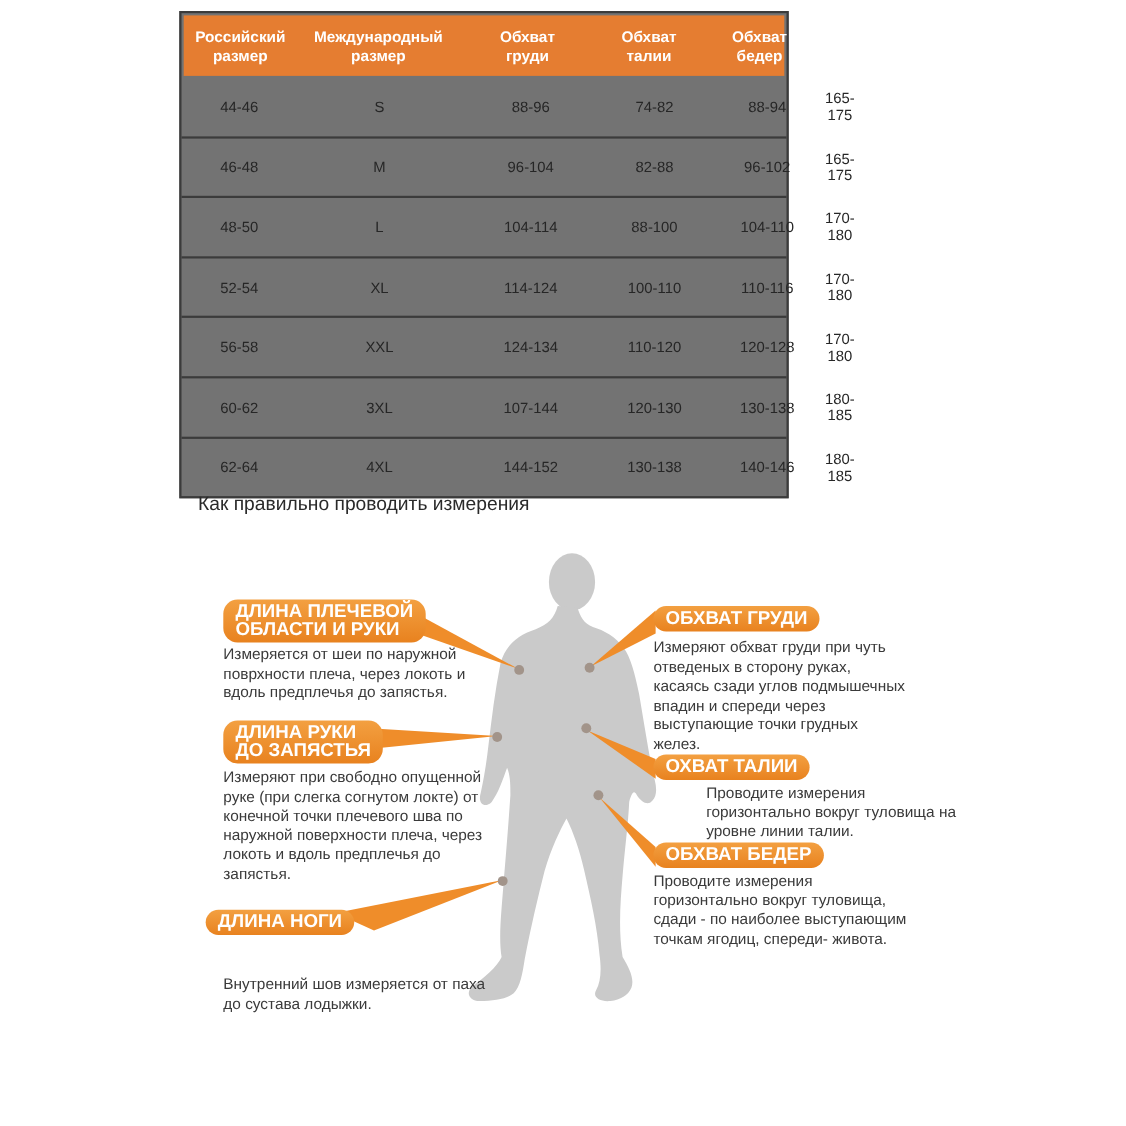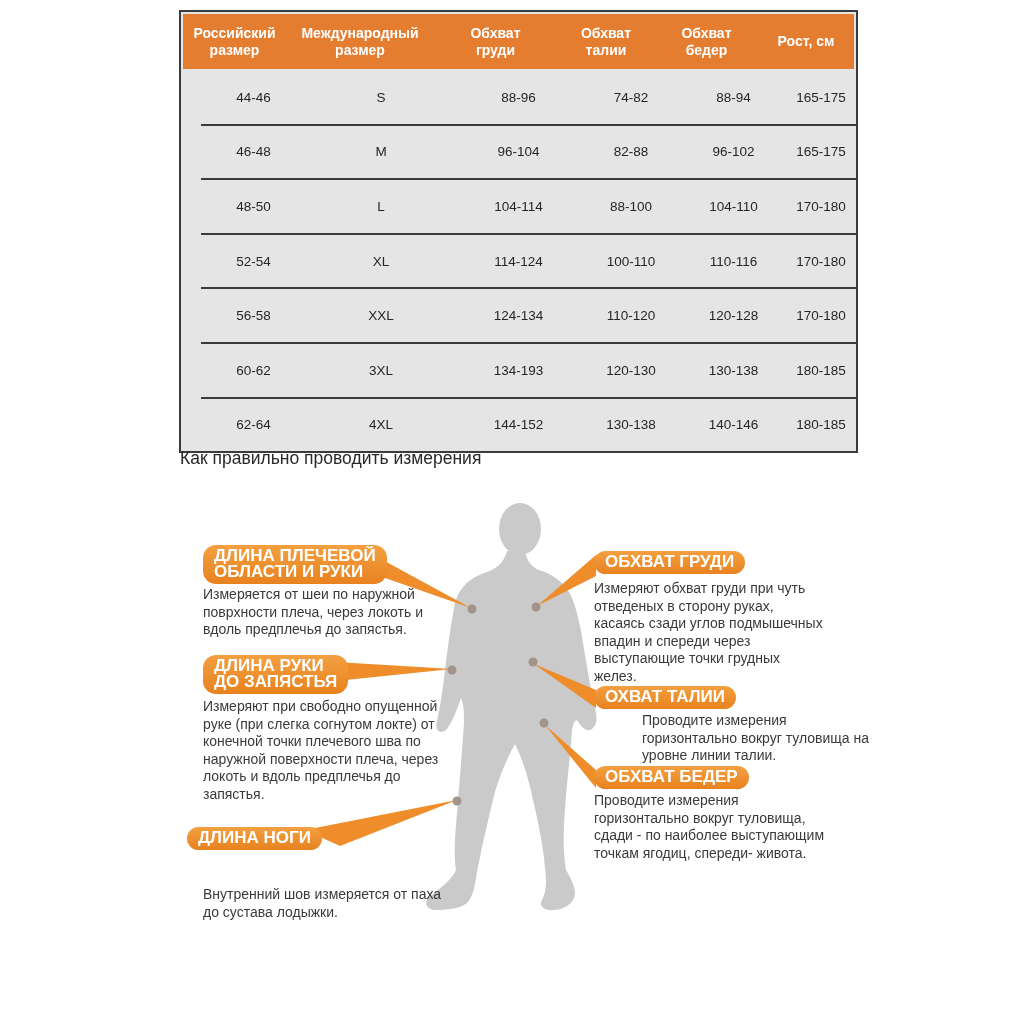--- a/index.html
+++ b/index.html
@@ -3,37 +3,37 @@
 <meta charset="utf-8">
 <style>
   html,body{margin:0;padding:0;background:#ffffff;}
   body{
     width:1024px;height:1024px;position:relative;overflow:hidden;
     font-family:"Liberation Sans","DejaVu Sans",sans-serif;
     -webkit-font-smoothing:antialiased;
   }
   
   .size-table{
-    position:absolute;left:179px;top:10px;width:679px;
-    border:2px solid #3b3b3b;background:#e5e5e5;box-sizing:border-box;
+    position:absolute;left:163px;top:10px;width:554px;
+    border:2px solid #3b3b3b;background:#737373;box-sizing:border-box;
   }
   .t-head{
     display:grid;
     grid-template-columns:103px 148px 123px 98px 103px auto;
     margin:2px;height:55px;background:#e57d31;
   }
   .t-head .hc{
     display:flex;align-items:center;justify-content:center;text-align:center;
     color:#ffffff;font-weight:bold;font-size:14px;line-height:17px;
     white-space:pre-line;
   }
   .t-row{
     display:grid;
     grid-template-columns:105px 150px 125px 100px 105px auto;
-    height:52.6px;border-bottom:2px solid #3b3b3b;margin-left:20px;
+    height:52.6px;border-bottom:2px solid #3b3b3b;
   }
   .t-row:last-child{border-bottom:none;}
   .t-row .tc{
     display:flex;align-items:center;justify-content:center;text-align:center;
     color:#262626;font-size:13.5px;
   }
   
   .section-title{
     position:absolute;left:180px;top:448px;
     font-size:17.5px;color:#2a2a2a;
@@ -104,21 +104,21 @@
     <div class="tc">56-58</div>
     <div class="tc">XXL</div>
     <div class="tc">124-134</div>
     <div class="tc">110-120</div>
     <div class="tc">120-128</div>
     <div class="tc">170-180</div>
   </div>
   <div class="t-row">
     <div class="tc">60-62</div>
     <div class="tc">3XL</div>
-    <div class="tc">134-193</div>
+    <div class="tc">107-144</div>
     <div class="tc">120-130</div>
     <div class="tc">130-138</div>
     <div class="tc">180-185</div>
   </div>
   <div class="t-row">
     <div class="tc">62-64</div>
     <div class="tc">4XL</div>
     <div class="tc">144-152</div>
     <div class="tc">130-138</div>
     <div class="tc">140-146</div>

